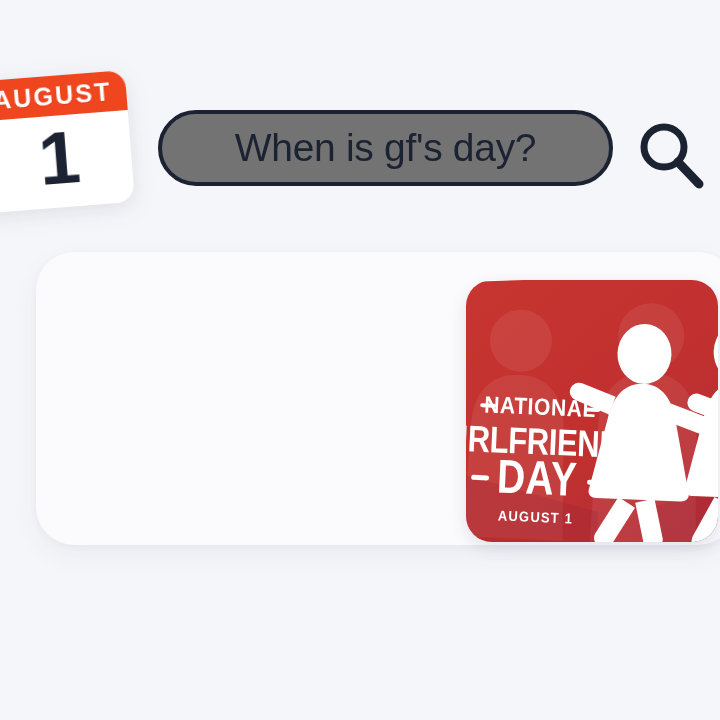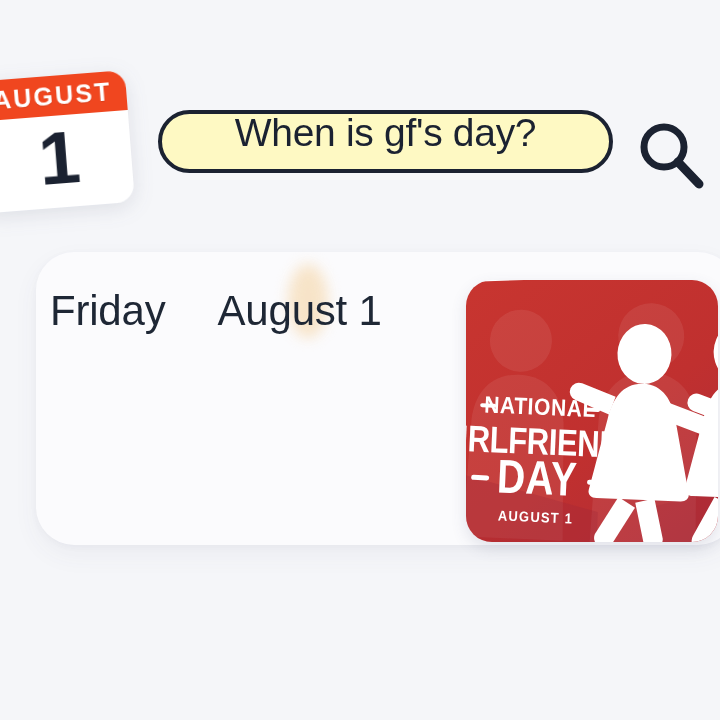--- a/index.html
+++ b/index.html
@@ -64,26 +64,27 @@
     line-height: 1;
     transform: translate(6px, -3px);
   }
 
   
   .search-pill {
     position: absolute;
     left: 158px;
     top: 110px;
     width: 455px;
-    height: 63px;
+    height: 76px;
     box-sizing: border-box;
     border: 4.5px solid #1b2231;
     border-radius: 39px;
-    background: #fef9c3;
-    display: flex;
+    background: #737373;
+    display: flex;
+    align-items: center;
     justify-content: center;
   }
   .search-text {
     color: #1b2231;
     font-size: 39px;
     line-height: 1;
     letter-spacing: -0.3px;
     transform: translateY(-1px);
     white-space: nowrap;
   }
@@ -200,27 +201,20 @@
 
 <div class="search-icon-btn">
   <svg width="74" height="74" viewBox="0 0 74 74" aria-hidden="true">
     <circle cx="31" cy="29" r="20" fill="none" stroke="#1b2231" stroke-width="7"></circle>
     <line x1="45" y1="44" x2="66" y2="66" stroke="#1b2231" stroke-width="9" stroke-linecap="round"></line>
   </svg>
 </div>
 
 <div class="result-card">
 
-  <div class="date-line-1">
-    <span class="date-weekday nosel">Friday</span>
-    <span class="date-monthday-wrap">
-      <span class="cursor-blob"></span>
-      <span class="date-monthday nosel">August 1</span>
-    </span>
-  </div>
 
 </div>
 
 <div class="thumb-frame">
   <div class="thumb-art">
     <svg width="292" height="292" viewBox="0 0 292 292" aria-hidden="true">
       <defs>
         <linearGradient id="redgrad" x1="0" y1="0" x2="1" y2="1">
           <stop offset="0%" stop-color="#c93630"></stop>
           <stop offset="55%" stop-color="#c0302f"></stop>

